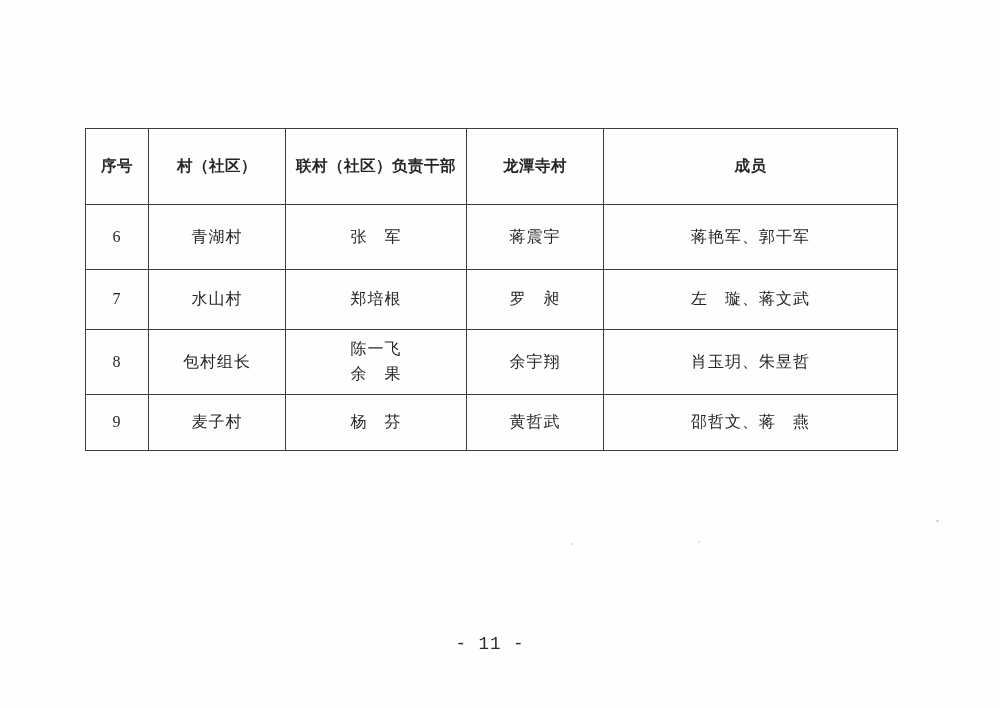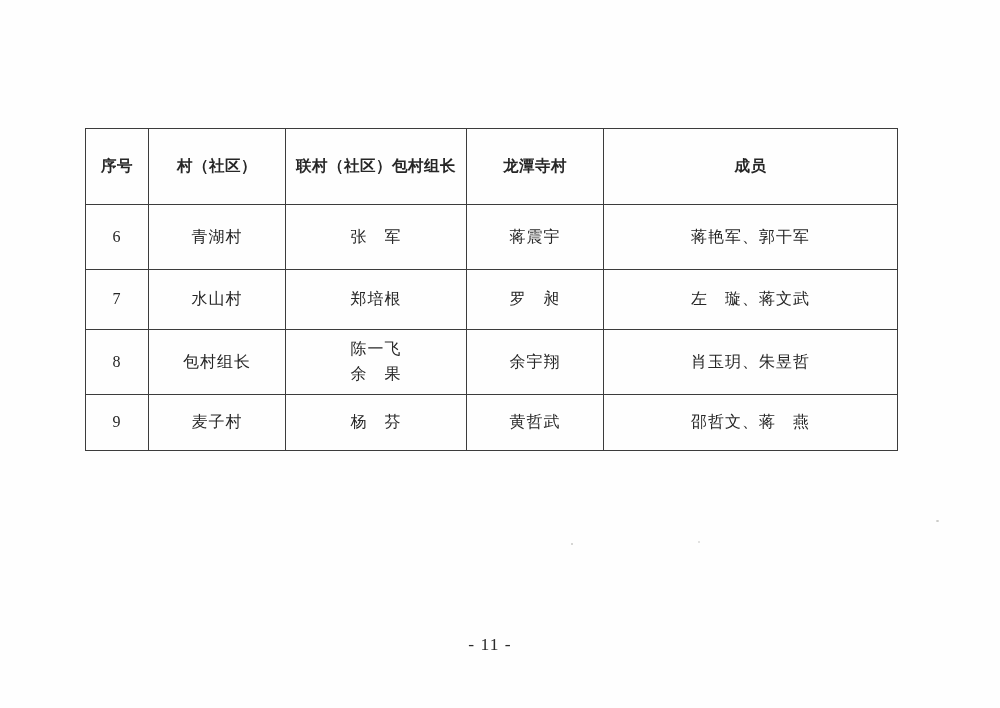--- a/index.html
+++ b/index.html
@@ -50,21 +50,21 @@
 
   .pageno {
     position: absolute;
     left: 440px;
     top: 634px;
     width: 100px;
     text-align: center;
     font-size: 17.5px;
     color: #2b2b2b;
     letter-spacing: 1px;
-    font-family: Liberation Serif, serif;
+    font-family: Liberation Mono, monospace;
   }
   .speck {
     position: absolute;
     width: 3px;
     height: 2px;
     background: #c9c9c6;
     border-radius: 50%;
   }
   .speck.s1 { left: 936px; top: 520px; }
   .speck.s2 { left: 571px; top: 543px; width: 2px; }
@@ -80,21 +80,21 @@
       <col style="width:63px">
       <col style="width:137px">
       <col style="width:181px">
       <col style="width:137px">
       <col style="width:294px">
     </colgroup>
     <thead>
       <tr class="h-head">
         <th>序号</th>
         <th>村（社区）</th>
-        <th>联村（社区）包村组长</th>
+        <th>联村（社区）负责干部</th>
         <th>龙潭寺村</th>
         <th>成员</th>
       </tr>
     </thead>
     <tbody>
       <tr class="h-r1">
         <td>6</td>
         <td>青湖村</td>
         <td>张　军</td>
         <td>蒋震宇</td>

